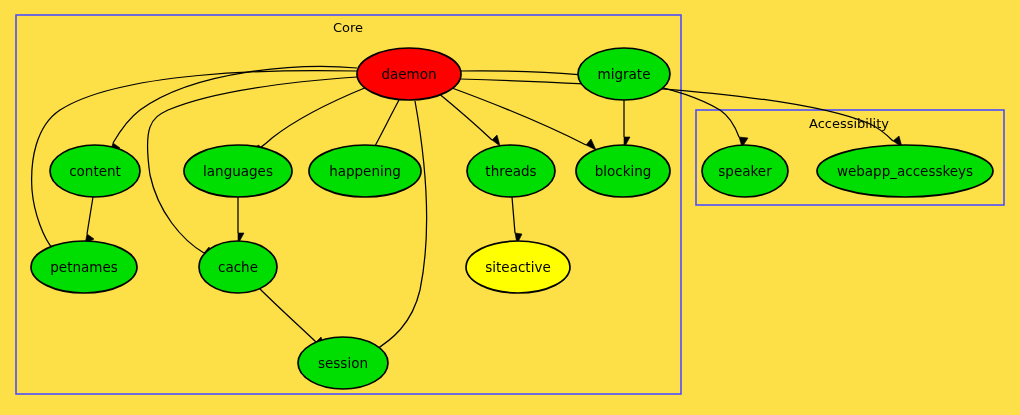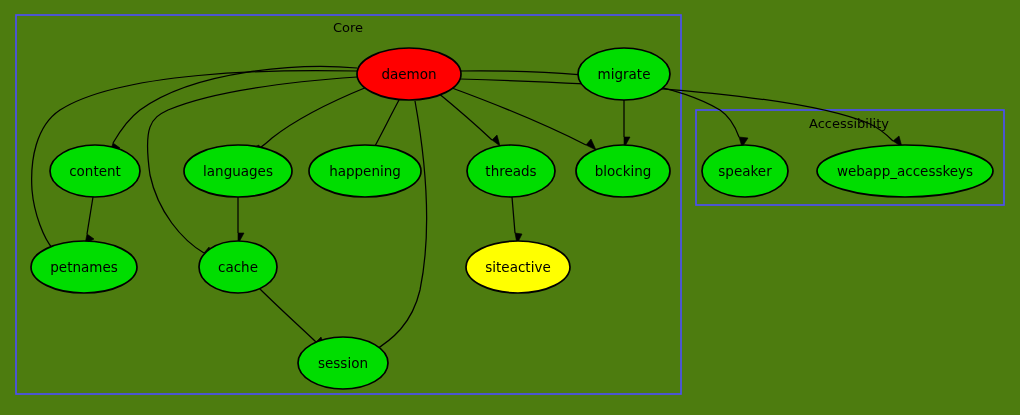--- a/index.html
+++ b/index.html
@@ -4,21 +4,21 @@
 <style>
   html, body {
     margin: 0;
     padding: 0;
     background: #ffffff;
   }
   #canvas-wrap {
     position: relative;
     width: 1020px;
     height: 415px;
-    background: #4d7c0f;
+    background: #fde047;
     overflow: hidden;
   }
   svg#graph {
     display: block;
     width: 1020px;
     height: 415px;
     font-family: "DejaVu Sans", sans-serif;
   }
   .cluster-box {
     fill: none;

